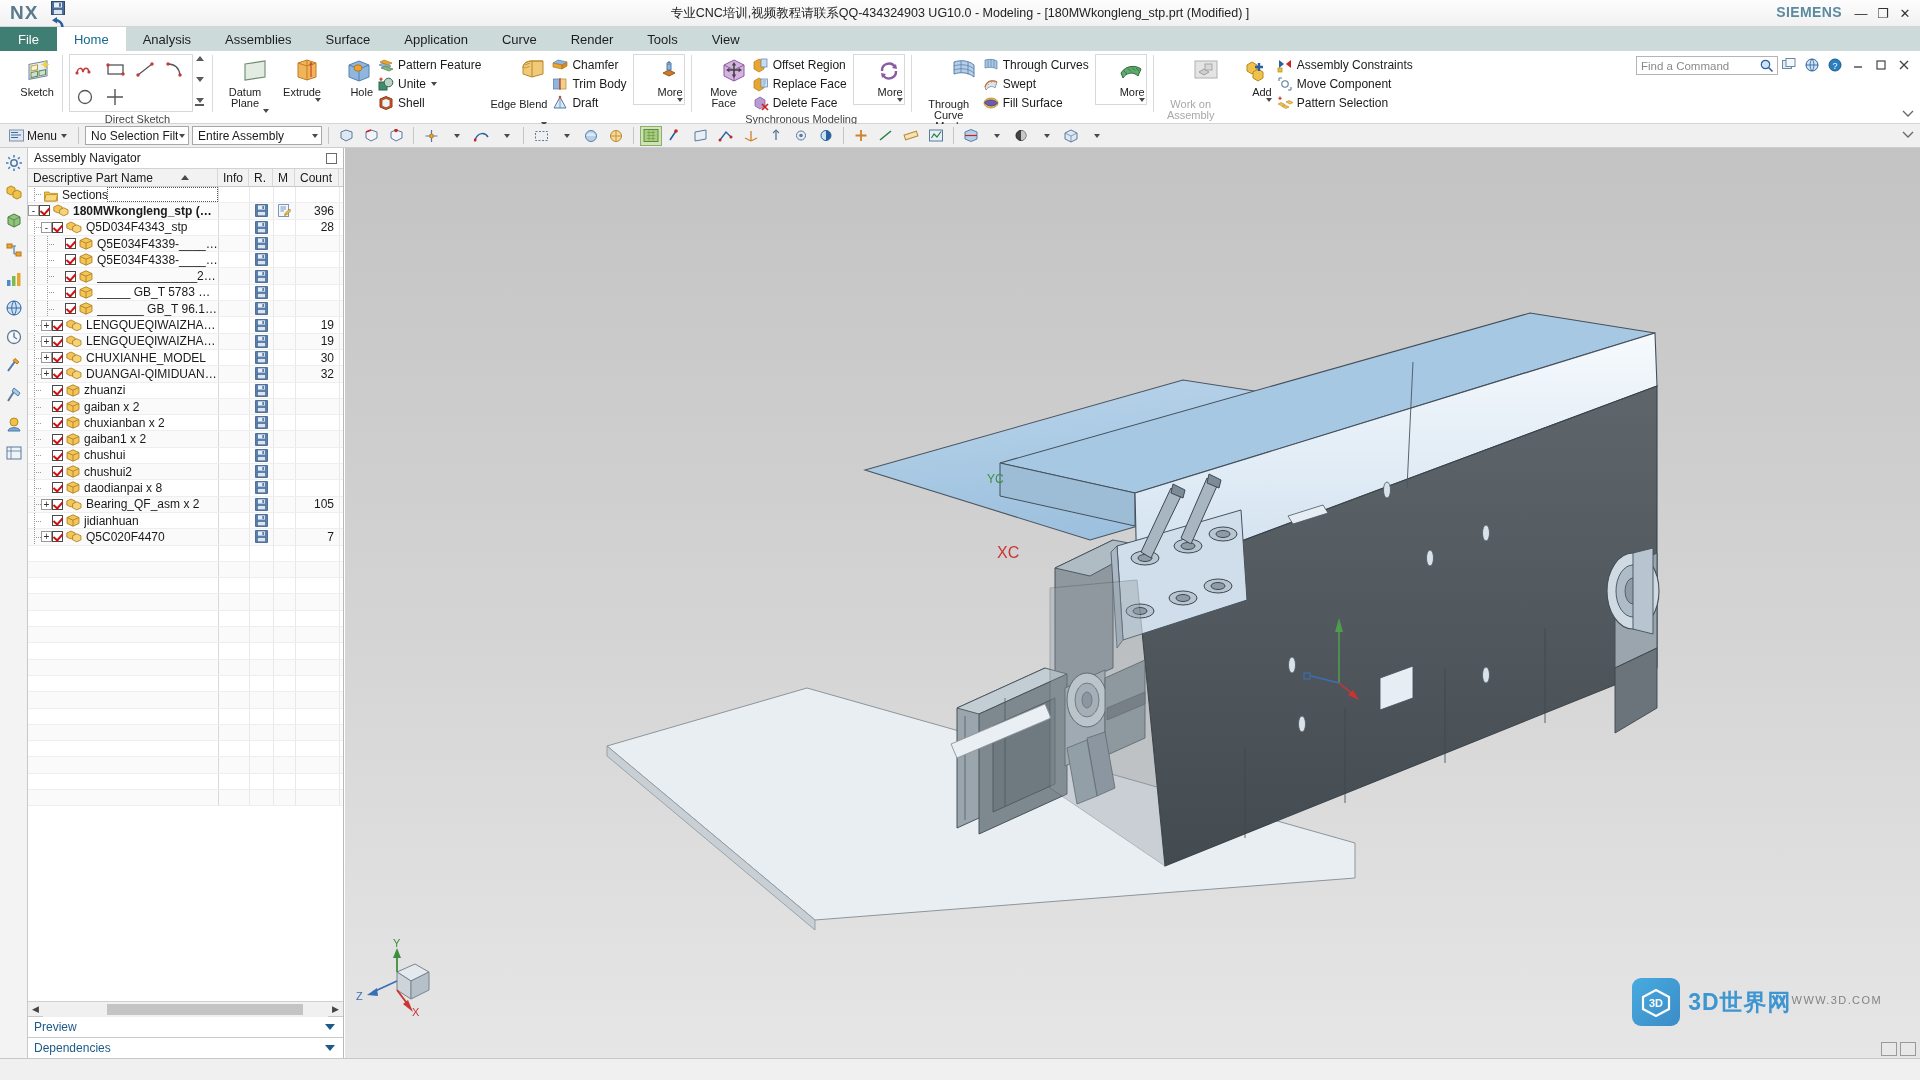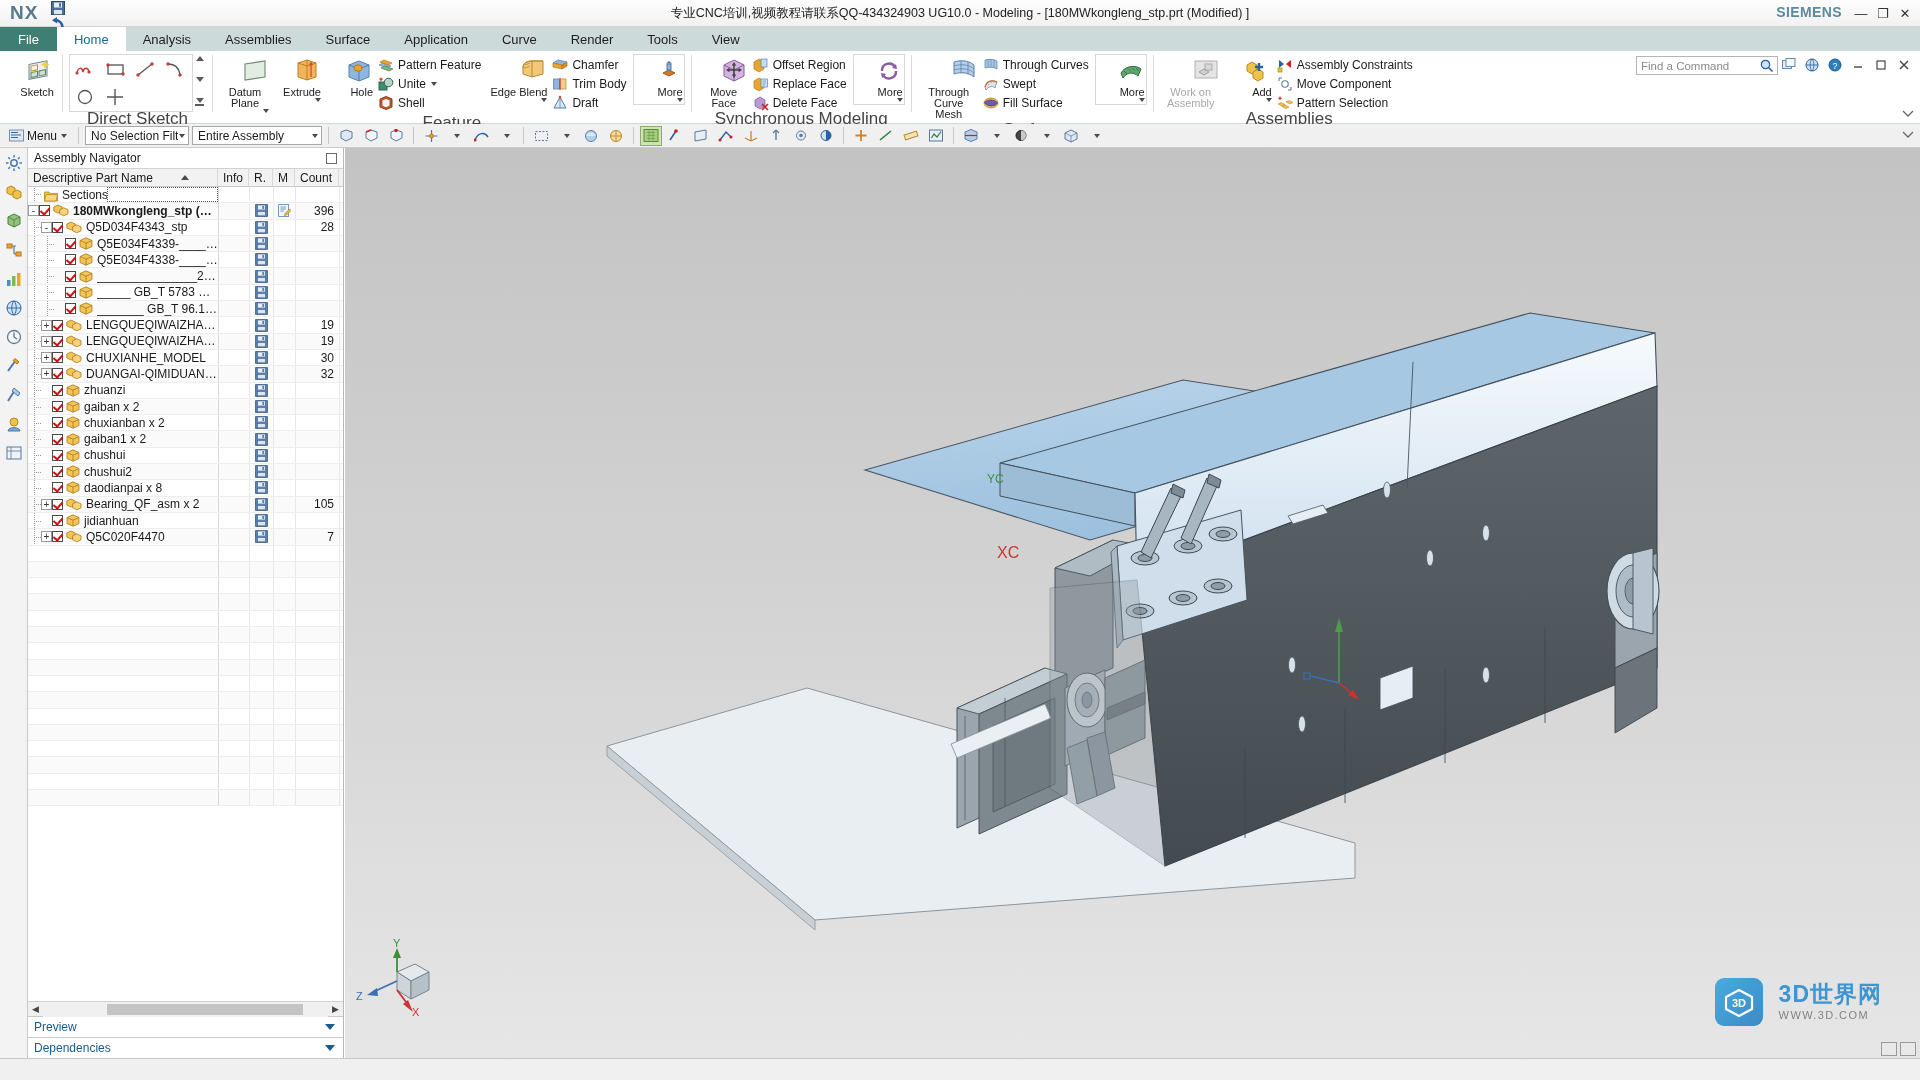--- a/index.html
+++ b/index.html
@@ -78,31 +78,31 @@
 
   
   .ribbon {
     position: absolute; top: 51px; left: 0; width: 1920px; height: 73px;
     background: #ffffff; border-bottom: 1px solid #cfd8d6;
   }
   .ribbon-groups { position: absolute; top: 0; left: 0; display: flex; height: 73px; }
   .rgroup { position: relative; display: flex; flex-direction: column; height: 73px; }
   .rgroup-body { display: flex; align-items: flex-start; padding: 3px 4px 0 4px; flex: 1; }
   .rgroup-label {
-    text-align: center; font-size: 17px; color: #444; height: 14px;
+    text-align: center; font-size: 11px; color: #444; height: 14px;
     line-height: 14px; white-space: nowrap;
   }
   .gdivider { width: 1px; background: #dadada; margin: 4px 2px 12px 2px; height: 57px; }
 
   .bigbtn {
     display: flex; flex-direction: column; align-items: flex-end;
     width: 52px; padding: 2px 1px; cursor: pointer; border: 1px solid transparent;
   }
   .bigbtn .lbl { font-size: 11px; color: #222; text-align: center; line-height: 11px; margin-top: 2px; }
-  .bigbtn.wide { width: 62px; }
+  .bigbtn.wide { width: 62px; gap: 12px; }
   .bigbtn.disabled .lbl { color: #a8a8a8; }
   .ico { width: 28px; height: 28px; position: relative; }
   .ico.sm { width: 16px; height: 16px; }
 
   .stack { display: flex; flex-direction: column; justify-content: flex-start; padding-top: 1px; }
   .smallbtn {
     display: flex; align-items: center; gap: 4px; padding: 1px 5px 1px 2px;
     cursor: pointer; border: 1px solid transparent; height: 19px;
   }
   .smallbtn .lbl { font-size: 12px; color: #1a1a1a; white-space: nowrap; }
@@ -267,21 +267,21 @@
   }
   .watermark {
     position: absolute; right: 38px; bottom: 32px;
     display: flex; align-items: center; gap: 8px; opacity: 0.92;
   }
   .wm-badge {
     width: 48px; height: 48px; border-radius: 9px;
     background: linear-gradient(135deg,#3aa7e0,#2f84c4);
     display:flex;align-items:center;justify-content:center;
   }
-  .wm-text { display: flex; flex-direction: column; line-height: 1; margin-left: 8px; }
+  .wm-text { display: flex; flex-direction: row; line-height: 1; }
   .wm-main { font-size: 23px; font-weight: bold; color: #2f8fd0; letter-spacing: 1px; }
   .wm-sub { font-size: 11px; color: #7a7a7a; letter-spacing: 1.4px; margin-top: 4px; }
 
   .triad { position: absolute; left: 14px; bottom: 38px; width: 80px; height: 80px; }
 
   .gfx-corner-btns {
     position: absolute; right: 4px; bottom: 2px; display: flex; gap: 3px;
   }
   .gcb { width: 16px; height: 14px; border: 1px solid #9a9a9a; background: #e8e8e8; cursor: pointer; }
 

